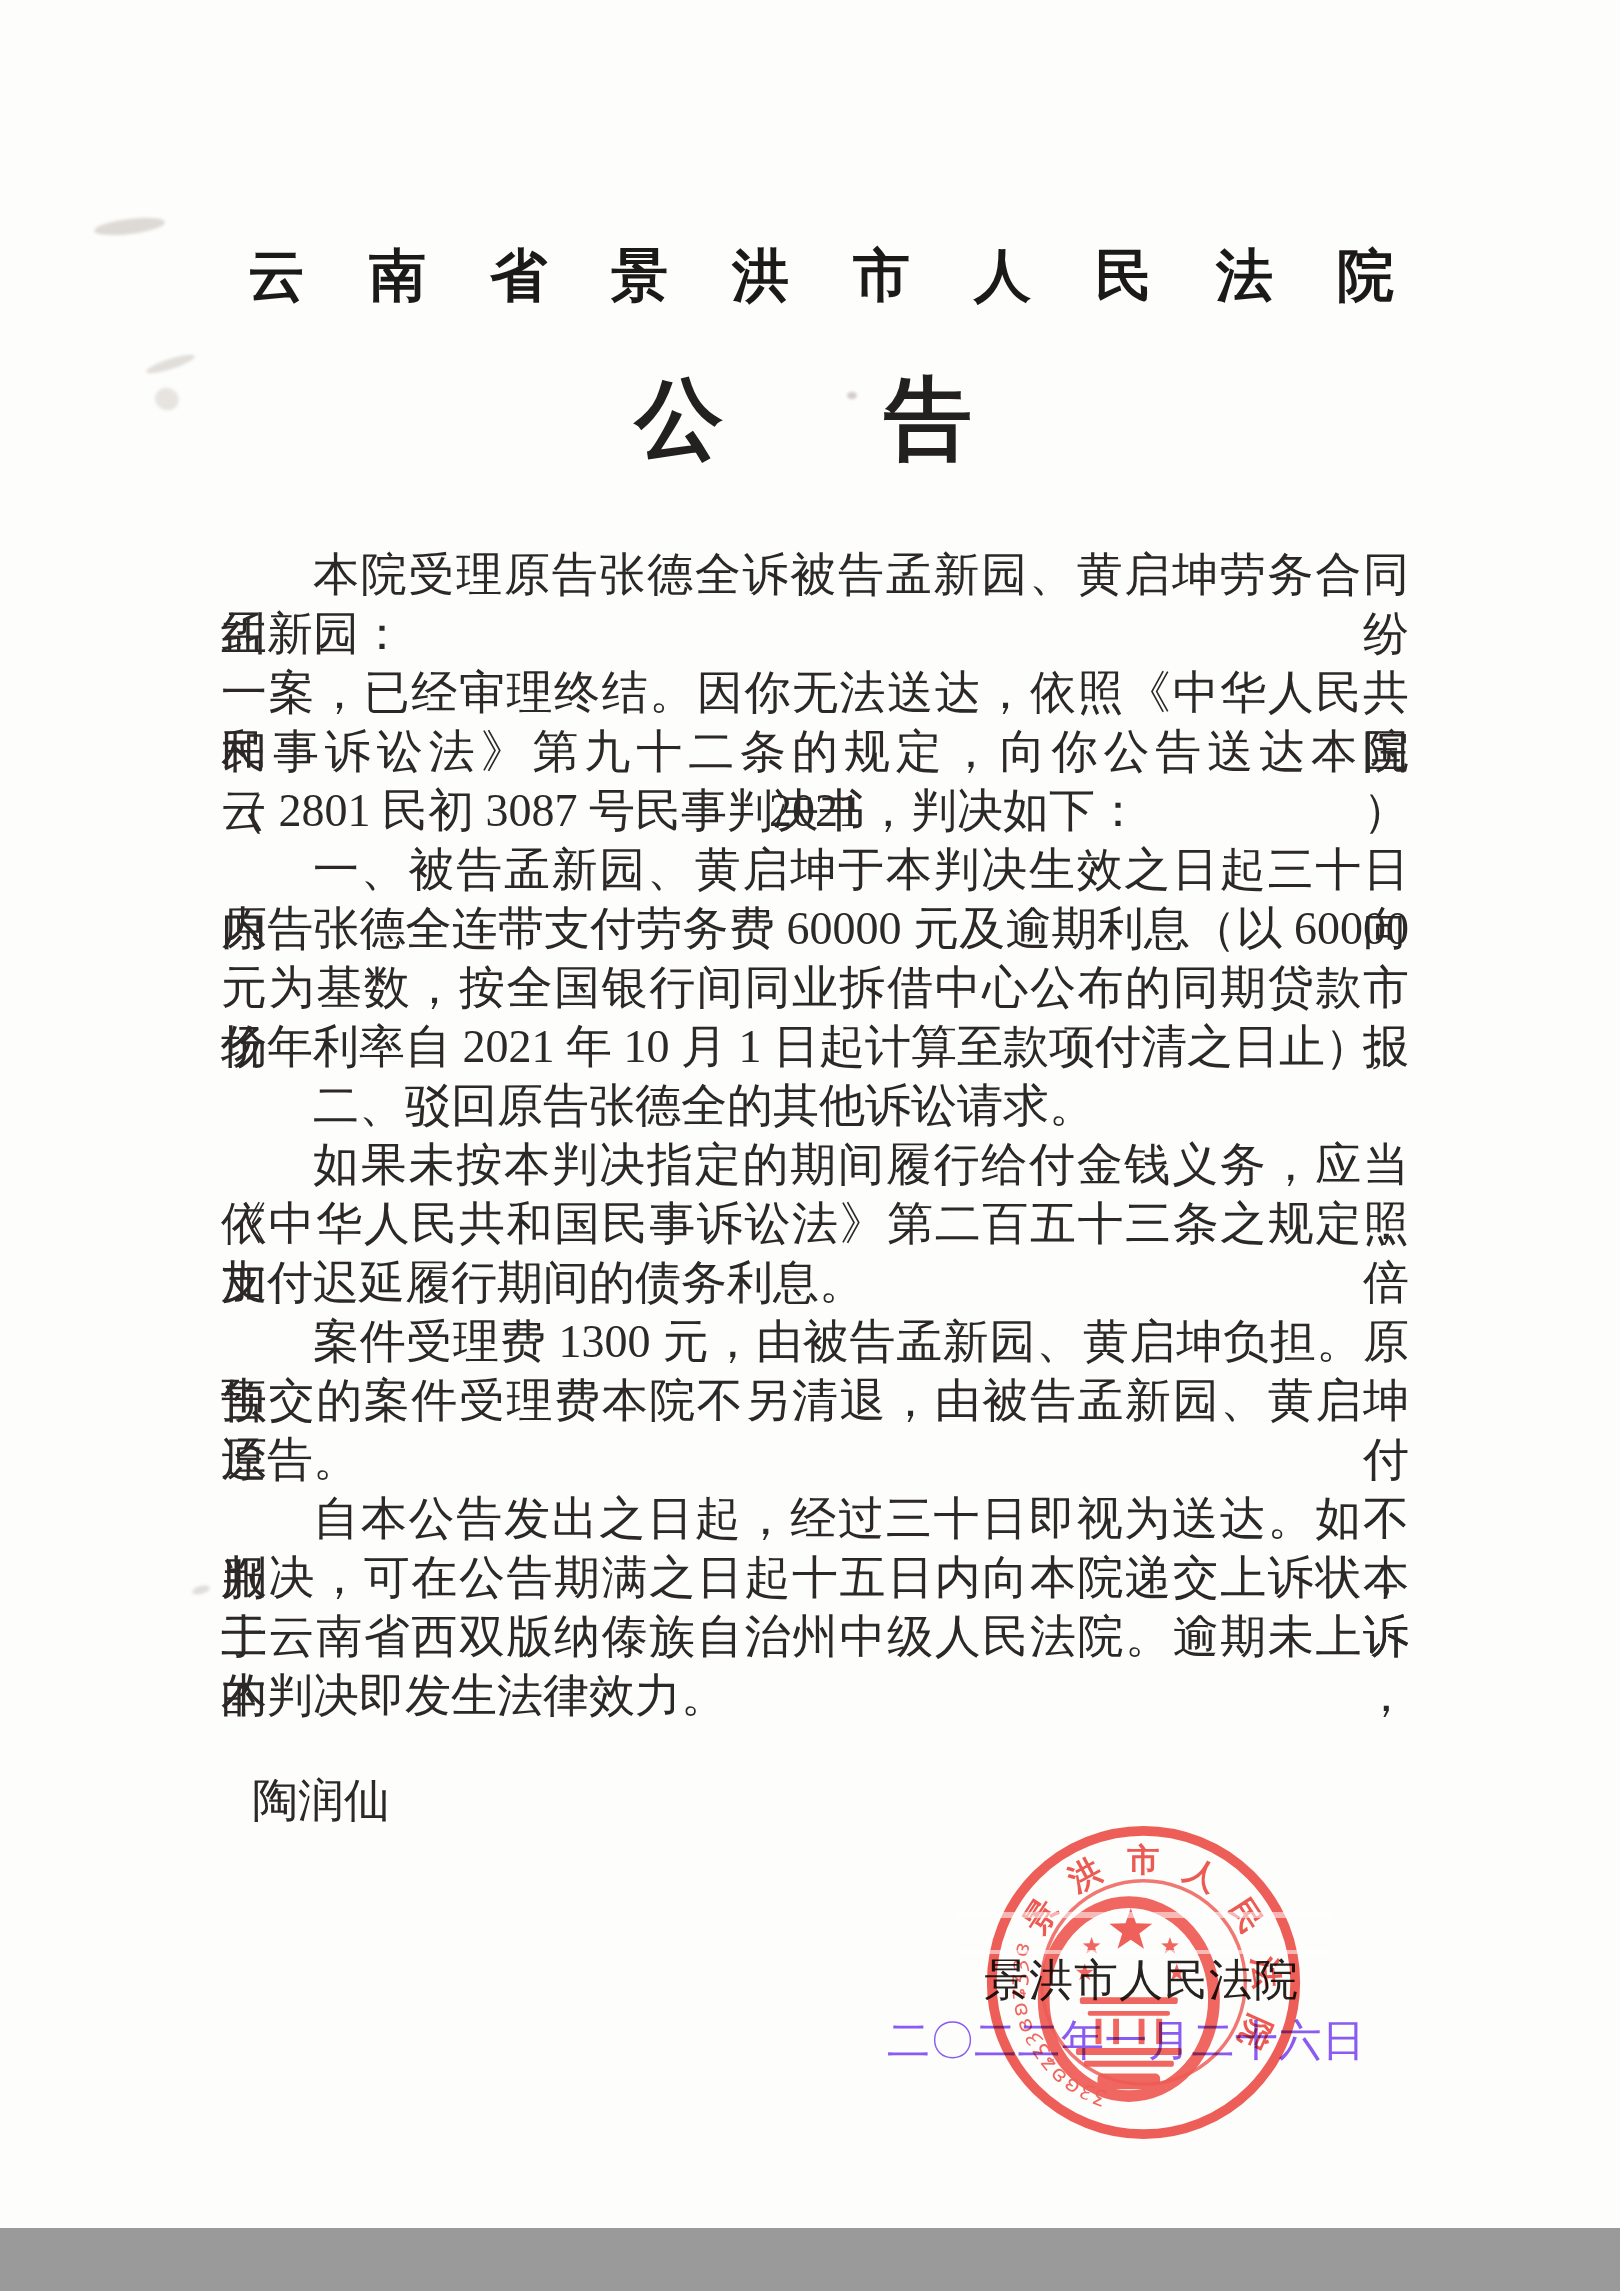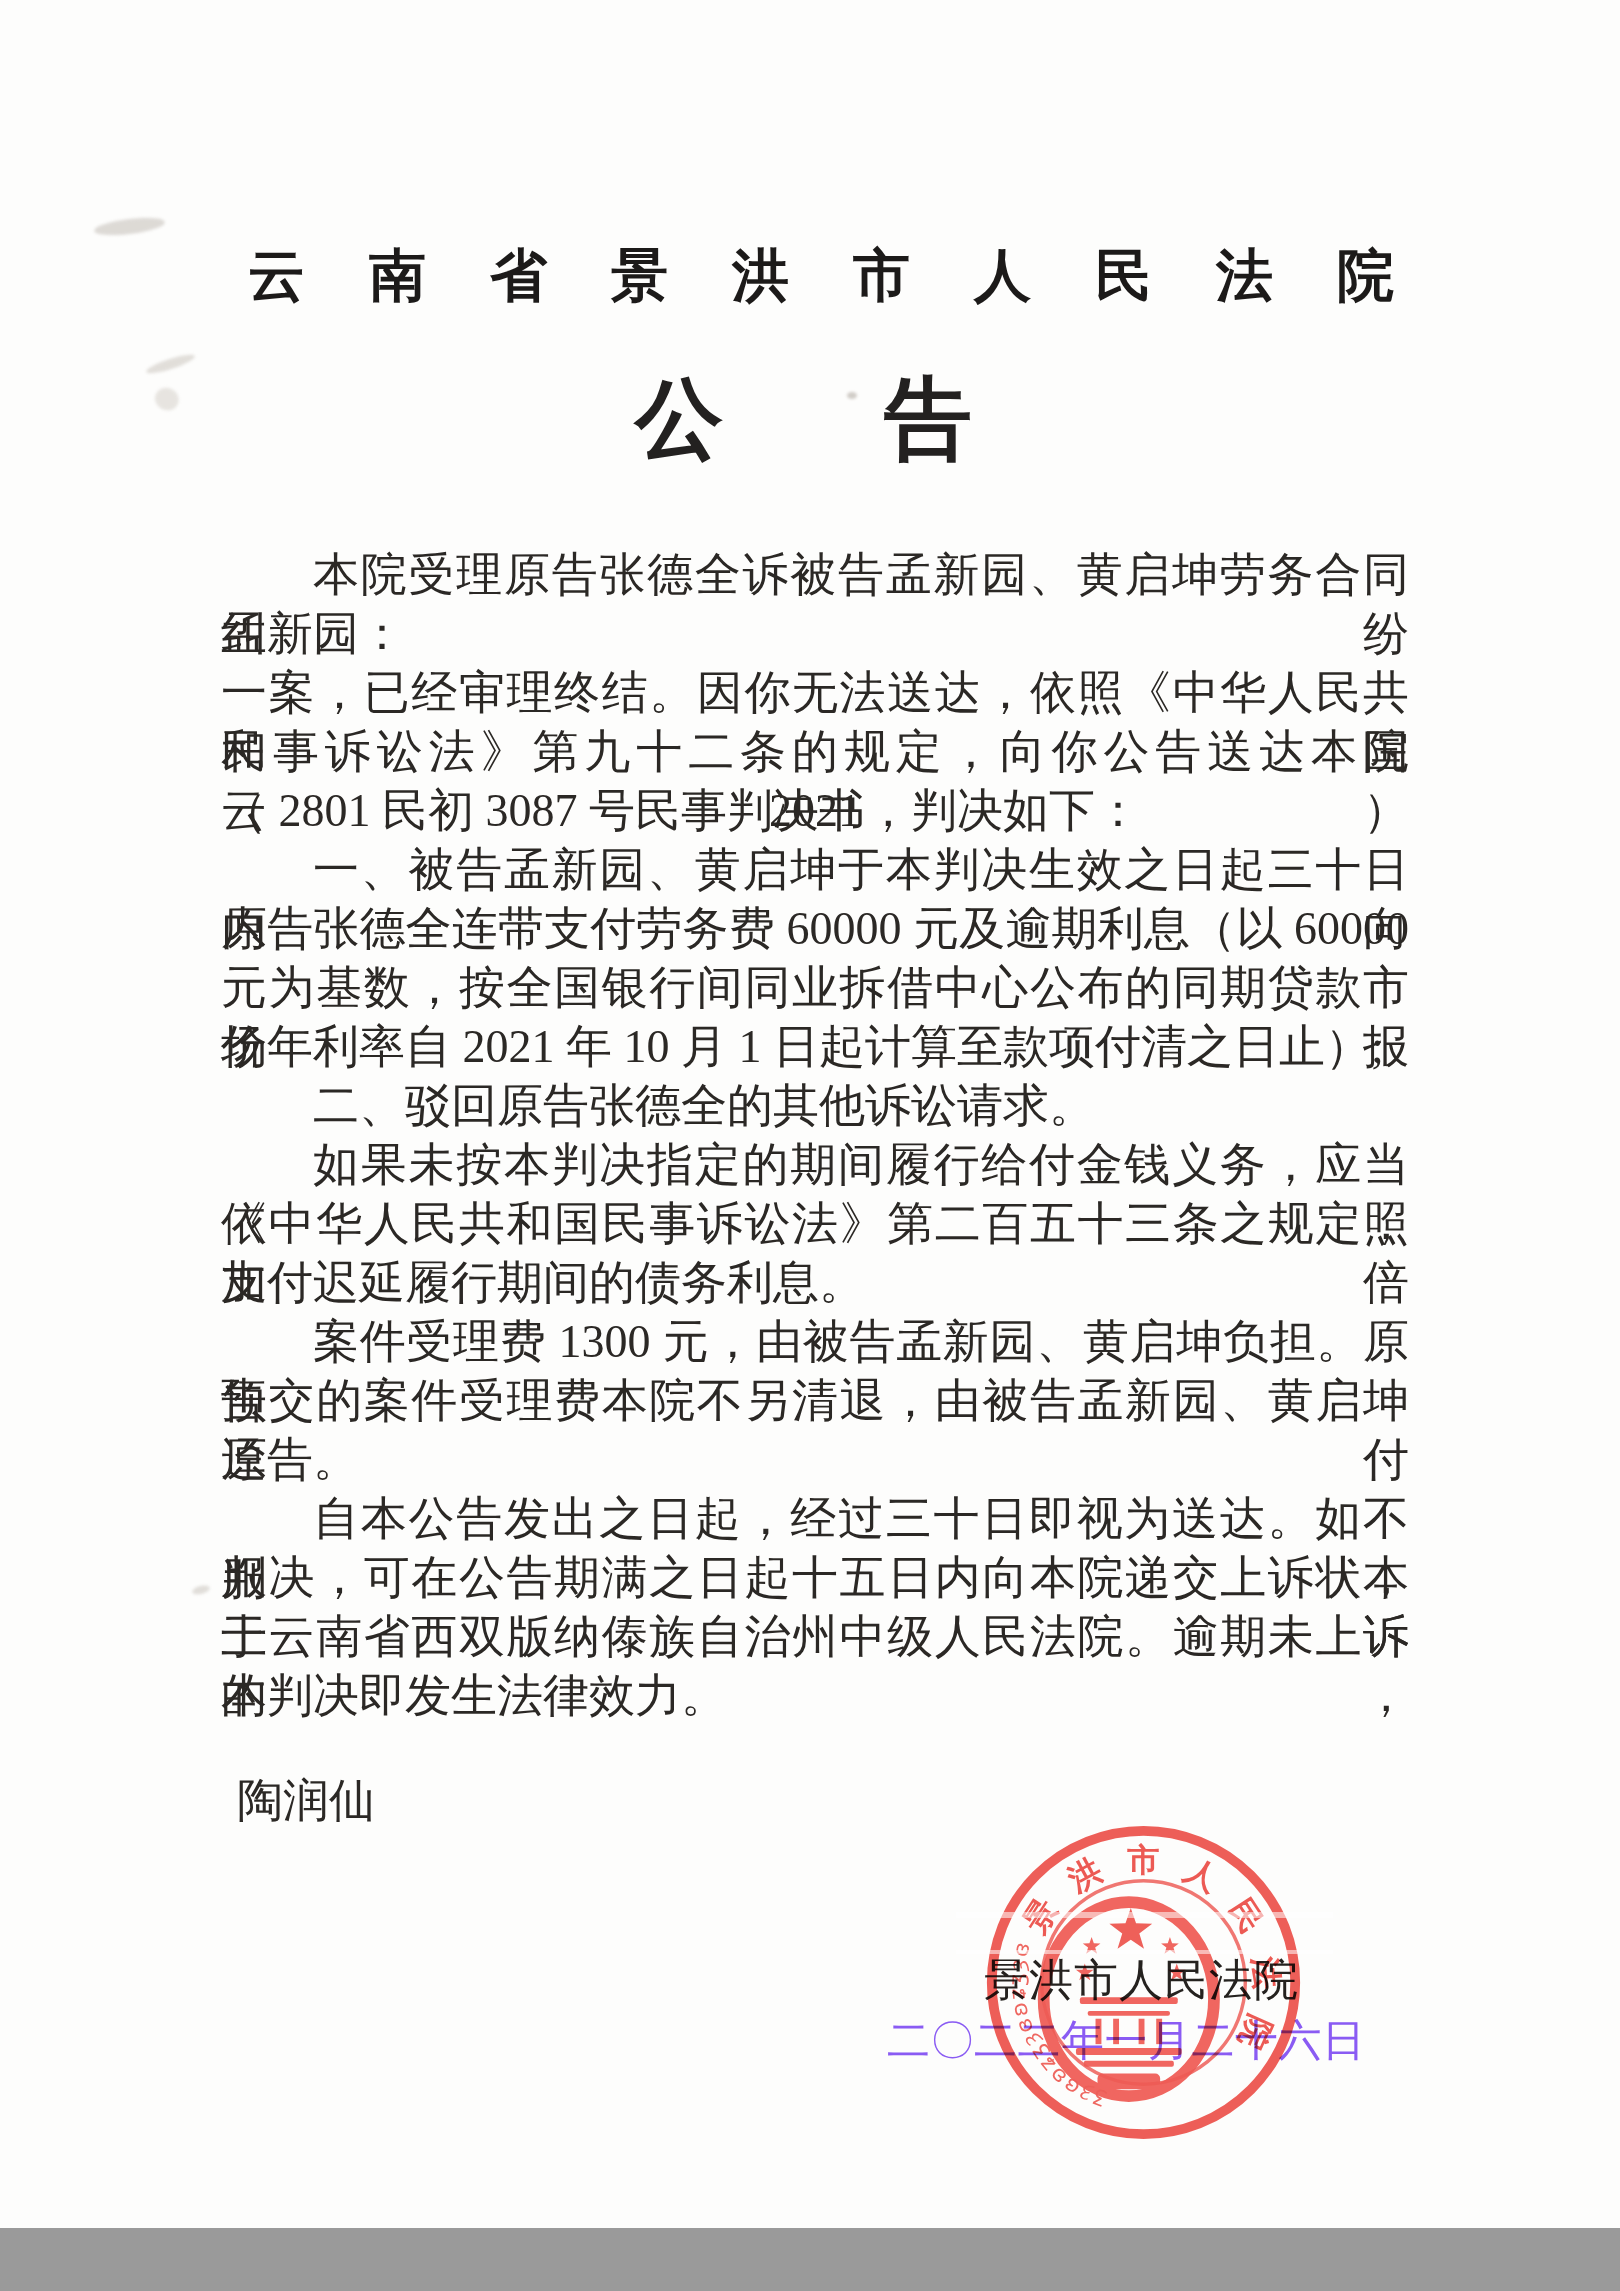--- a/index.html
+++ b/index.html
@@ -31,21 +31,21 @@
   }
   .body-block .line{height:59px;overflow:visible;}
   .line.fill{text-align:justify;text-align-last:justify;}
   .line.short{text-align:left;}
   .line.indent{text-indent:92px;}
   .judge-line{
     position:absolute;left:221px;top:1771px;
     font-size:46px;line-height:59px;color:#2b2825;
     display:flex;white-space:nowrap;
   }
-  .judge-line .name{margin-left:16px;}
+  .judge-line .name{margin-left:31px;}
   
   .seal{
     position:absolute;left:982px;top:1821px;width:323px;height:323px;
     mix-blend-mode:multiply;opacity:.97;z-index:1;
   }
   .seal-streak{
     position:absolute;background:rgba(255,255,255,.55);z-index:2;
   }
   .footer-court{
     position:absolute;left:984px;top:1956px;

